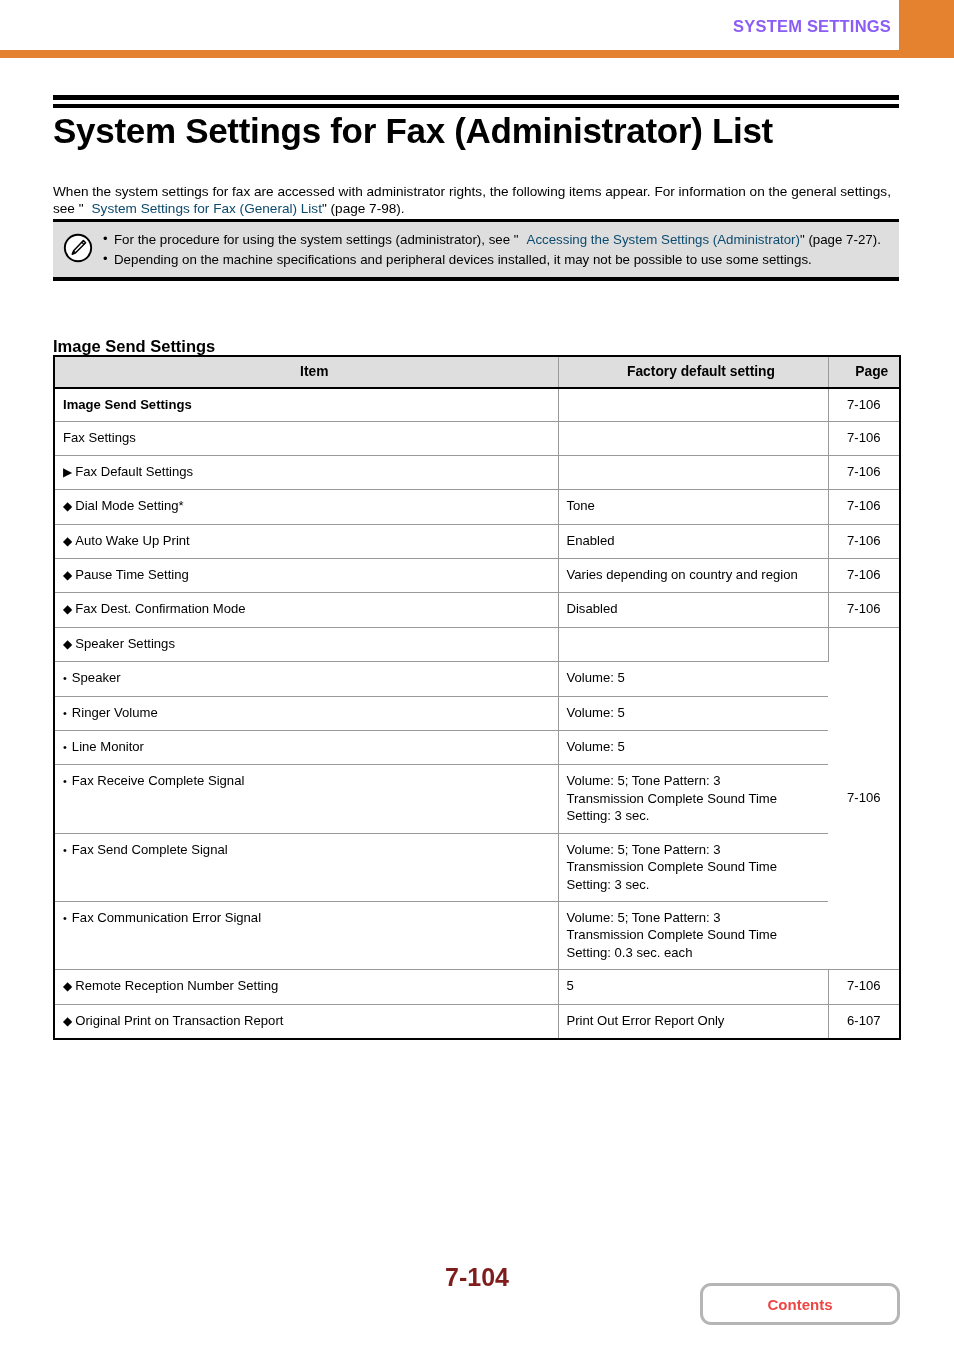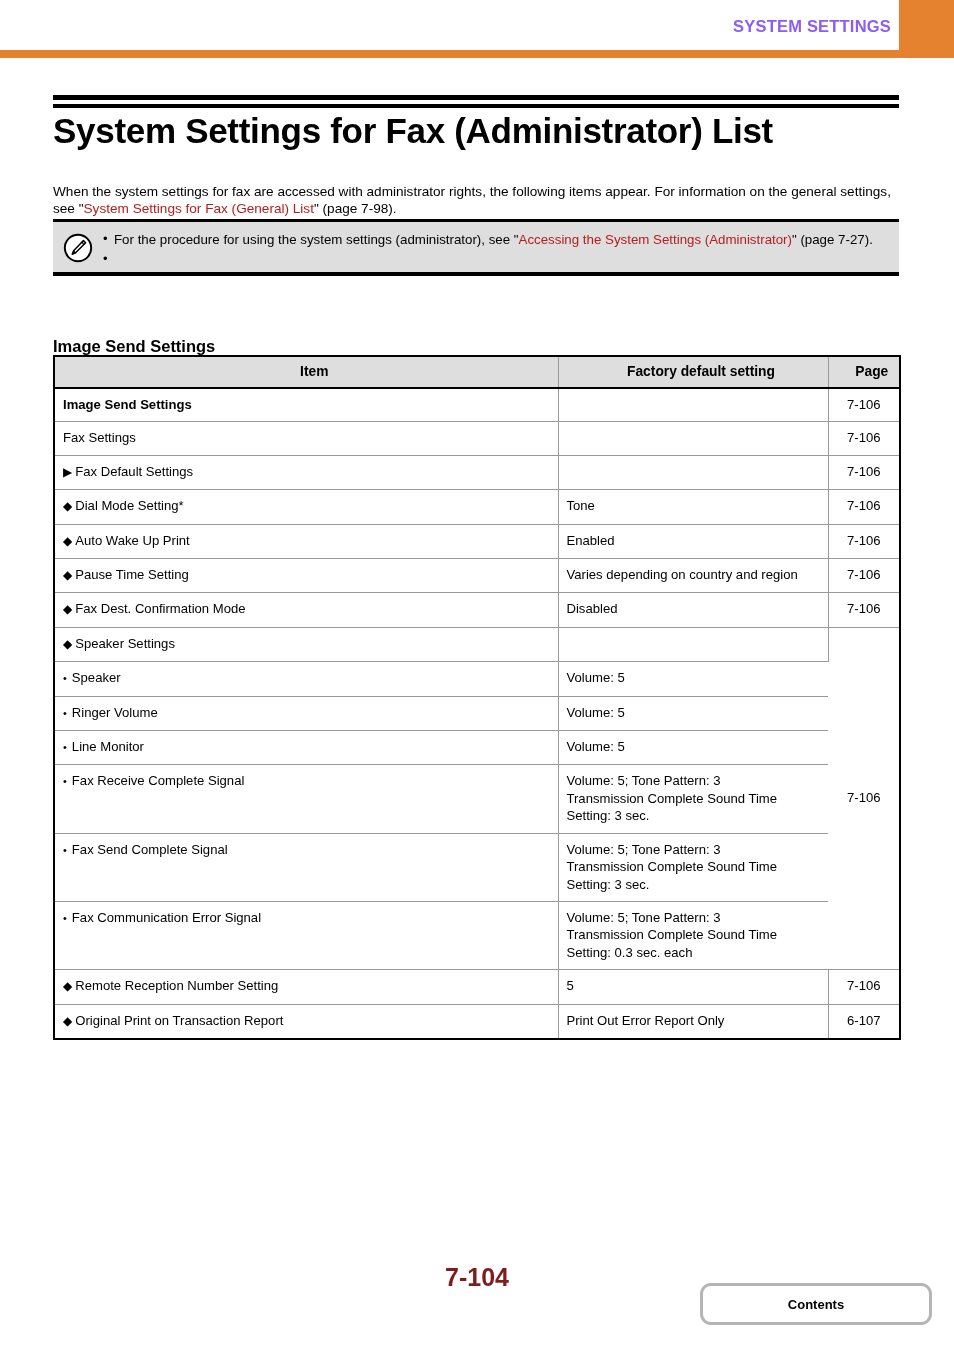--- a/index.html
+++ b/index.html
@@ -83,22 +83,23 @@
   .intro-para {
     position: absolute;
     left: 53px;
     top: 169px;
     width: 848px;
     font-size: 13.6px;
     line-height: 17.5px;
     color: #000;
   }
   a.xref, .xref {
-    color: #b91c1c;
+    color: #0c4a6e;
     text-decoration: none;
+    margin-left: 8px;
   }
 
   
   .note-box {
     position: absolute;
     left: 53px;
     top: 219px;
     width: 846px;
     background: #dedede;
     border-top: 3px solid #000;
@@ -218,32 +219,32 @@
     width: 954px;
     text-align: center;
     font-size: 25px;
     font-weight: bold;
     color: #7f1d1d;
   }
   .contents-button {
     position: absolute;
     left: 700px;
     top: 1283px;
-    width: 232px;
+    width: 200px;
     height: 42px;
     box-sizing: border-box;
     border: 3px solid #b5b5b5;
     border-radius: 11px;
     background: #fff;
     display: flex;
     align-items: center;
     justify-content: center;
-    font-size: 13px;
-    font-weight: bold;
-    color: #000000;
+    font-size: 15px;
+    font-weight: bold;
+    color: #ef4444;
     cursor: pointer;
   }
 </style>
 </head>
 <body>
 
 <div class="page-header">
   <div class="header-title">SYSTEM SETTINGS</div>
   <div class="header-tab"></div>
   <div class="header-rule"></div>
@@ -266,21 +267,21 @@
       <path d="M18.8 9.2 L21.0 11.4" stroke="#000000" stroke-width="1.3"></path>
       <path d="M10.6 17.8 L12.6 19.8" stroke="#000000" stroke-width="1.2"></path>
       <path d="M11.2 19.1 L9.6 20.7" stroke="#000000" stroke-width="1.1"></path>
     </svg>
   </div>
   <div class="note-list">
     <div class="note-item">
       <span class="bullet">•</span><span>For the procedure for using the system settings (administrator), see "</span><a href="#" class="xref">Accessing the System Settings (Administrator)</a><span>" (page 7-27).</span>
     </div>
     <div class="note-item">
-      <span class="bullet">•</span>
+      <span class="bullet">•</span><span>Depending on the machine specifications and peripheral devices installed, it may not be possible to use some settings.</span>
     </div>
   </div>
 </div>
 
 <h2 class="section-heading">Image Send Settings</h2>
 
 <div class="settings-table-wrap">
   <table class="settings">
     <colgroup>
       <col class="c-item">

